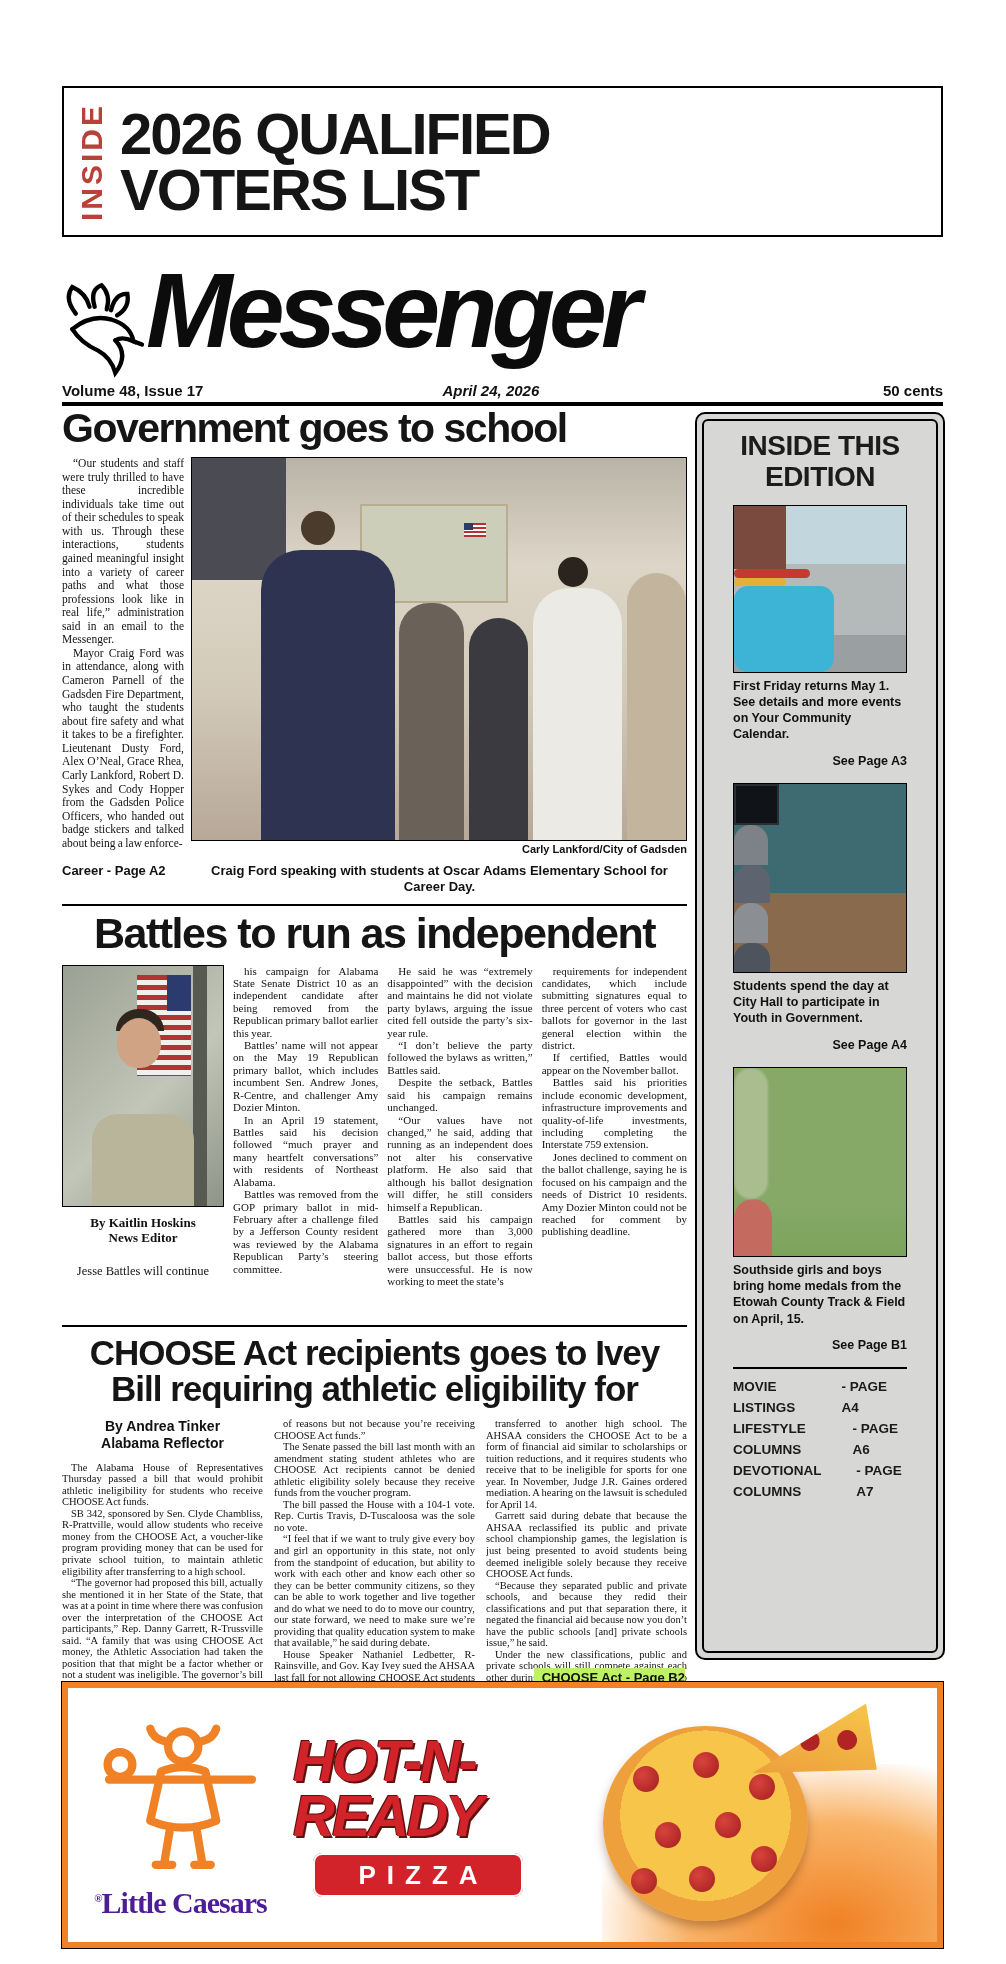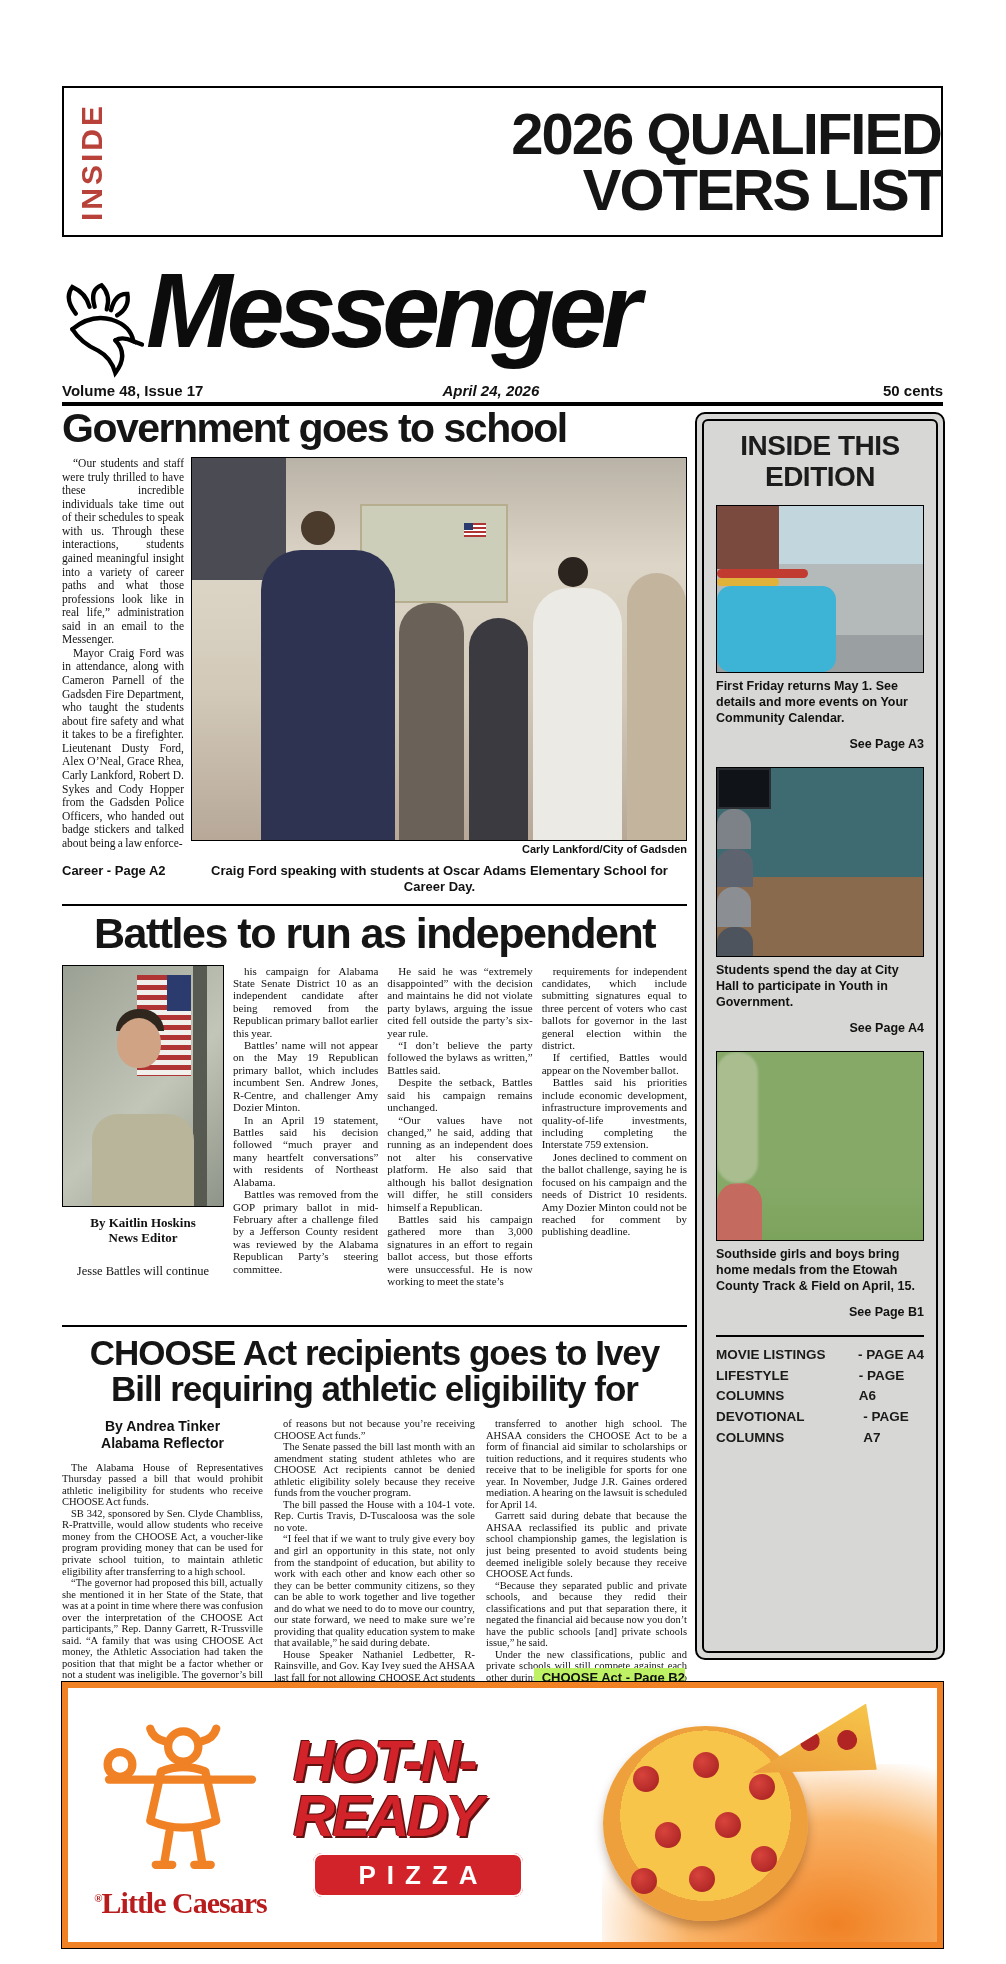--- a/index.html
+++ b/index.html
@@ -11,21 +11,21 @@
        font-family:"Liberation Serif", serif; color:#111;}
   .abs{position:absolute;}
 
   
   .banner{left:62px; top:86px; width:881px; height:151px; border:2px solid #000;
           display:flex; align-items:center;}
   .banner-inside{width:56px; height:100%; position:relative;}
   .banner-inside span{position:absolute; left:50%; top:50%;
      transform:translate(-50%,-50%) rotate(-90deg); color:var(--accent_red);
      font:800 30px/1 "Liberation Sans", sans-serif; letter-spacing:3px;}
-  .banner-title{flex:1; text-align:right;
+  .banner-title{flex:1; text-align:left;
      font:800 58px/0.95 "Liberation Sans", sans-serif; letter-spacing:-2px; color:var(--ink);}
 
   
   .masthead{left:62px; top:276px; width:881px; height:130px; border-bottom:4px solid #000;}
   .bird{position:absolute; left:0; top:4px; width:86px; height:100px;}
   .mast-name{position:absolute; left:84px; top:-18px;
      font:900 104px/1 "Liberation Sans", sans-serif; font-style:italic;
      letter-spacing:-6px; color:#0c0c0c; transform:scaleY(1.02);}
   .mast-row{position:absolute; left:0; right:0; bottom:2px; display:flex;
      justify-content:space-between; align-items:flex-end;
@@ -69,38 +69,38 @@
   .a3-row{display:flex; gap:11px; height:268px; overflow:hidden; position:relative;}
   .a3-col{flex:1; overflow:hidden;}
   .a3-col .para{font-size:10.5px; line-height:1.1; text-indent:9px;}
   .byline-sans{font:700 14px/1.2 "Liberation Sans", sans-serif; text-align:center;
                margin-bottom:10px;}
   .jump3{position:absolute; right:2px; bottom:0; background:#bef264; padding:2px 0 0 8px;}
 
   
   .sidebar{left:695px; top:412px; width:250px; height:1248px; background:var(--sidebar_bg);
      border:2px solid #000; border-radius:10px; padding:5px;}
-  .sidebar-inner{border:2px solid #000; border-radius:6px; height:100%; padding:10px 12px;
+  .sidebar-inner{border:2px solid #000; border-radius:6px; height:100%; padding:10px 29px;
      background:var(--sidebar_bg); overflow:hidden;}
   .sb-title{font:800 28px/1.1 "Liberation Sans", sans-serif; text-align:center;
      letter-spacing:-0.5px; color:#1c1c1c; margin-bottom:12px;}
   .sb-item{margin-bottom:14px;}
   .sb-photo{width:100%; border:1px solid #000; position:relative; overflow:hidden;}
   .sb-cap{font:700 12.5px/1.3 "Liberation Sans", sans-serif; margin-top:5px;}
   .sb-page{font:700 12.5px/1.3 "Liberation Sans", sans-serif; text-align:right; margin-top:10px;}
   .sb-divider{border-top:2px solid #000; margin:10px 0 8px;}
   .sb-index-row{display:flex; justify-content:space-between;
      font:700 13.5px/1.55 "Liberation Sans", sans-serif; color:#1a1a1a;}
 
   
   .ad{left:62px; top:1682px; width:881px; height:266px; background:#fff;
       border:6px solid var(--ad_orange); box-shadow:0 0 0 1px #000; display:flex;
       align-items:center; overflow:hidden;}
   .lc-cell{width:225px; text-align:center; padding-top:6px;}
-  .lc-name{font:700 30px/1 "Liberation Serif", serif; color:#b91c1c; letter-spacing:-1px;}
+  .lc-name{font:700 30px/1 "Liberation Serif", serif; color:#4c1d95; letter-spacing:-1px;}
   .lc-reg{font-size:11px; vertical-align:super;}
   .hnr-cell{width:250px; text-align:left;}
   .hnr-line{font:900 58px/0.95 "Liberation Sans", sans-serif; font-style:italic;
      color:var(--brand_red); letter-spacing:-3px;
      text-shadow:2px 2px 0 #5f1210, -1px -1px 0 #5f1210;}
   .pizza-bar{margin:10px auto 0; width:210px; height:44px; background:var(--brand_red);
      border-radius:9px; box-shadow:inset 0 0 0 2px #fff; display:flex; align-items:center;
      justify-content:center;}
   .pizza-bar span{font:800 26px/1 "Liberation Sans", sans-serif; color:#fff;
      letter-spacing:11px; padding-left:11px;}

